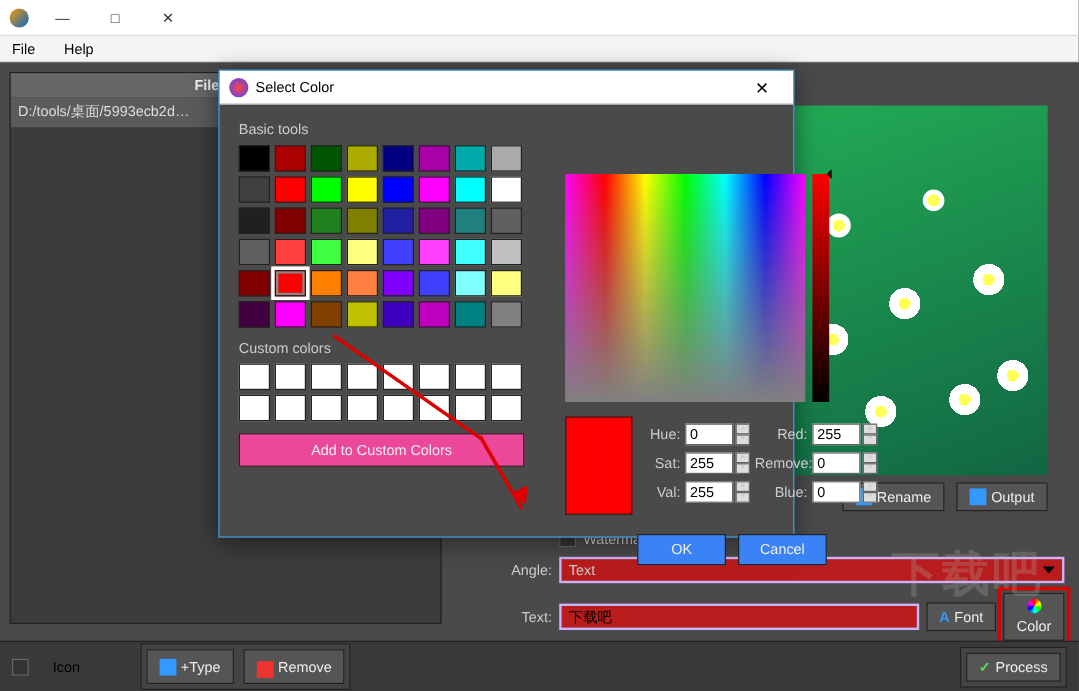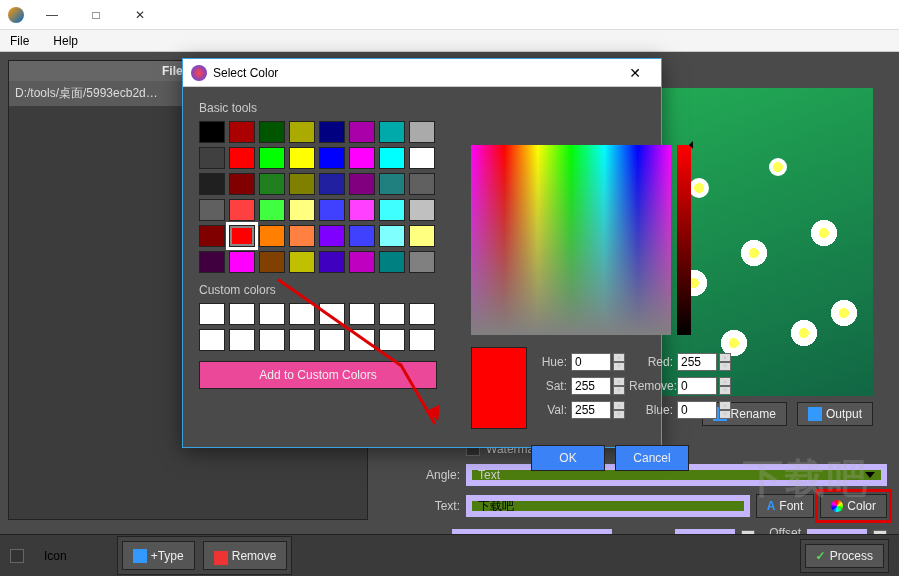--- a/index.html
+++ b/index.html
@@ -29,28 +29,28 @@
 .btn .bicon { width: 14px; height: 14px; display: inline-block; }
 .i-folder { background: linear-gradient(#fc6,#c80); border-radius: 2px; }
 .i-plus { background: #39f; }
 .i-minus { background: #e33; width: 14px; height: 4px; margin-top: 5px; }
 .i-grid { background: repeating-linear-gradient(90deg,#39f 0 3px,#fff 3px 4px); }
 
 
 .form-area { position: absolute; left: 400px; top: 390px; right: 12px; color: #ccc; }
 .form-row { display: flex; align-items: center; margin-bottom: 8px; gap: 6px; }
 .form-row label { width: 60px; text-align: right; }
-.sel, .inp { background: #4d7c0f; border: 6px solid #c4b5fd; padding: 3px 6px; height: 22px; }
+.sel, .inp { background: #b91c1c; border: 2px solid #c4b5fd; padding: 3px 6px; height: 22px; }
 .sel { flex: 1; display: flex; justify-content: space-between; align-items: center; }
 .sel .tri { border-left: 5px solid transparent; border-right: 5px solid transparent; border-top: 6px solid #000; }
 .inp { width: 60px; }
 .spin { display: flex; flex-direction: column; }
 .spin div { width: 14px; height: 10px; background: #ddd; border: 1px solid #666; font-size: 7px; text-align: center; line-height: 8px; }
 .fontbtn, .colorbtn { display: flex; align-items: center; gap: 4px; padding: 4px 10px; background: #555; border: 1px solid #222; color: #eee; cursor: pointer; }
-.colorbtn { outline: 3px solid #d00; outline-offset: 2px; }
+.colorbtn { outline: 3px solid #d00; outline-offset: 2px; flex-direction: column; }
 .chk { width: 14px; height: 14px; border: 1px solid #666; background: #333; display: inline-block; }
 
 
 .preview { position: absolute; right: 26px; top: 36px; width: 214px; height: 308px; background: linear-gradient(160deg,#2a5,#164); overflow: hidden; }
 .daisy { position: absolute; width: 30px; height: 30px; background: radial-gradient(circle,#ff5 0 5px, #fff 5px 13px, transparent 13px); border-radius: 50%; }
 .preview-actions { position: absolute; right: 26px; top: 350px; display: flex; gap: 10px; }
 
 
 .dialog { position: absolute; left: 182px; top: 6px; width: 480px; background: #4a4a4a; border: 1px solid #3aa0e0; box-shadow: 0 4px 20px rgba(0,0,0,.5); }
 .dlg-title { height: 28px; background: #fff; display: flex; align-items: center; padding: 0 8px; border-bottom: 1px solid #ccc; color: #000; }

